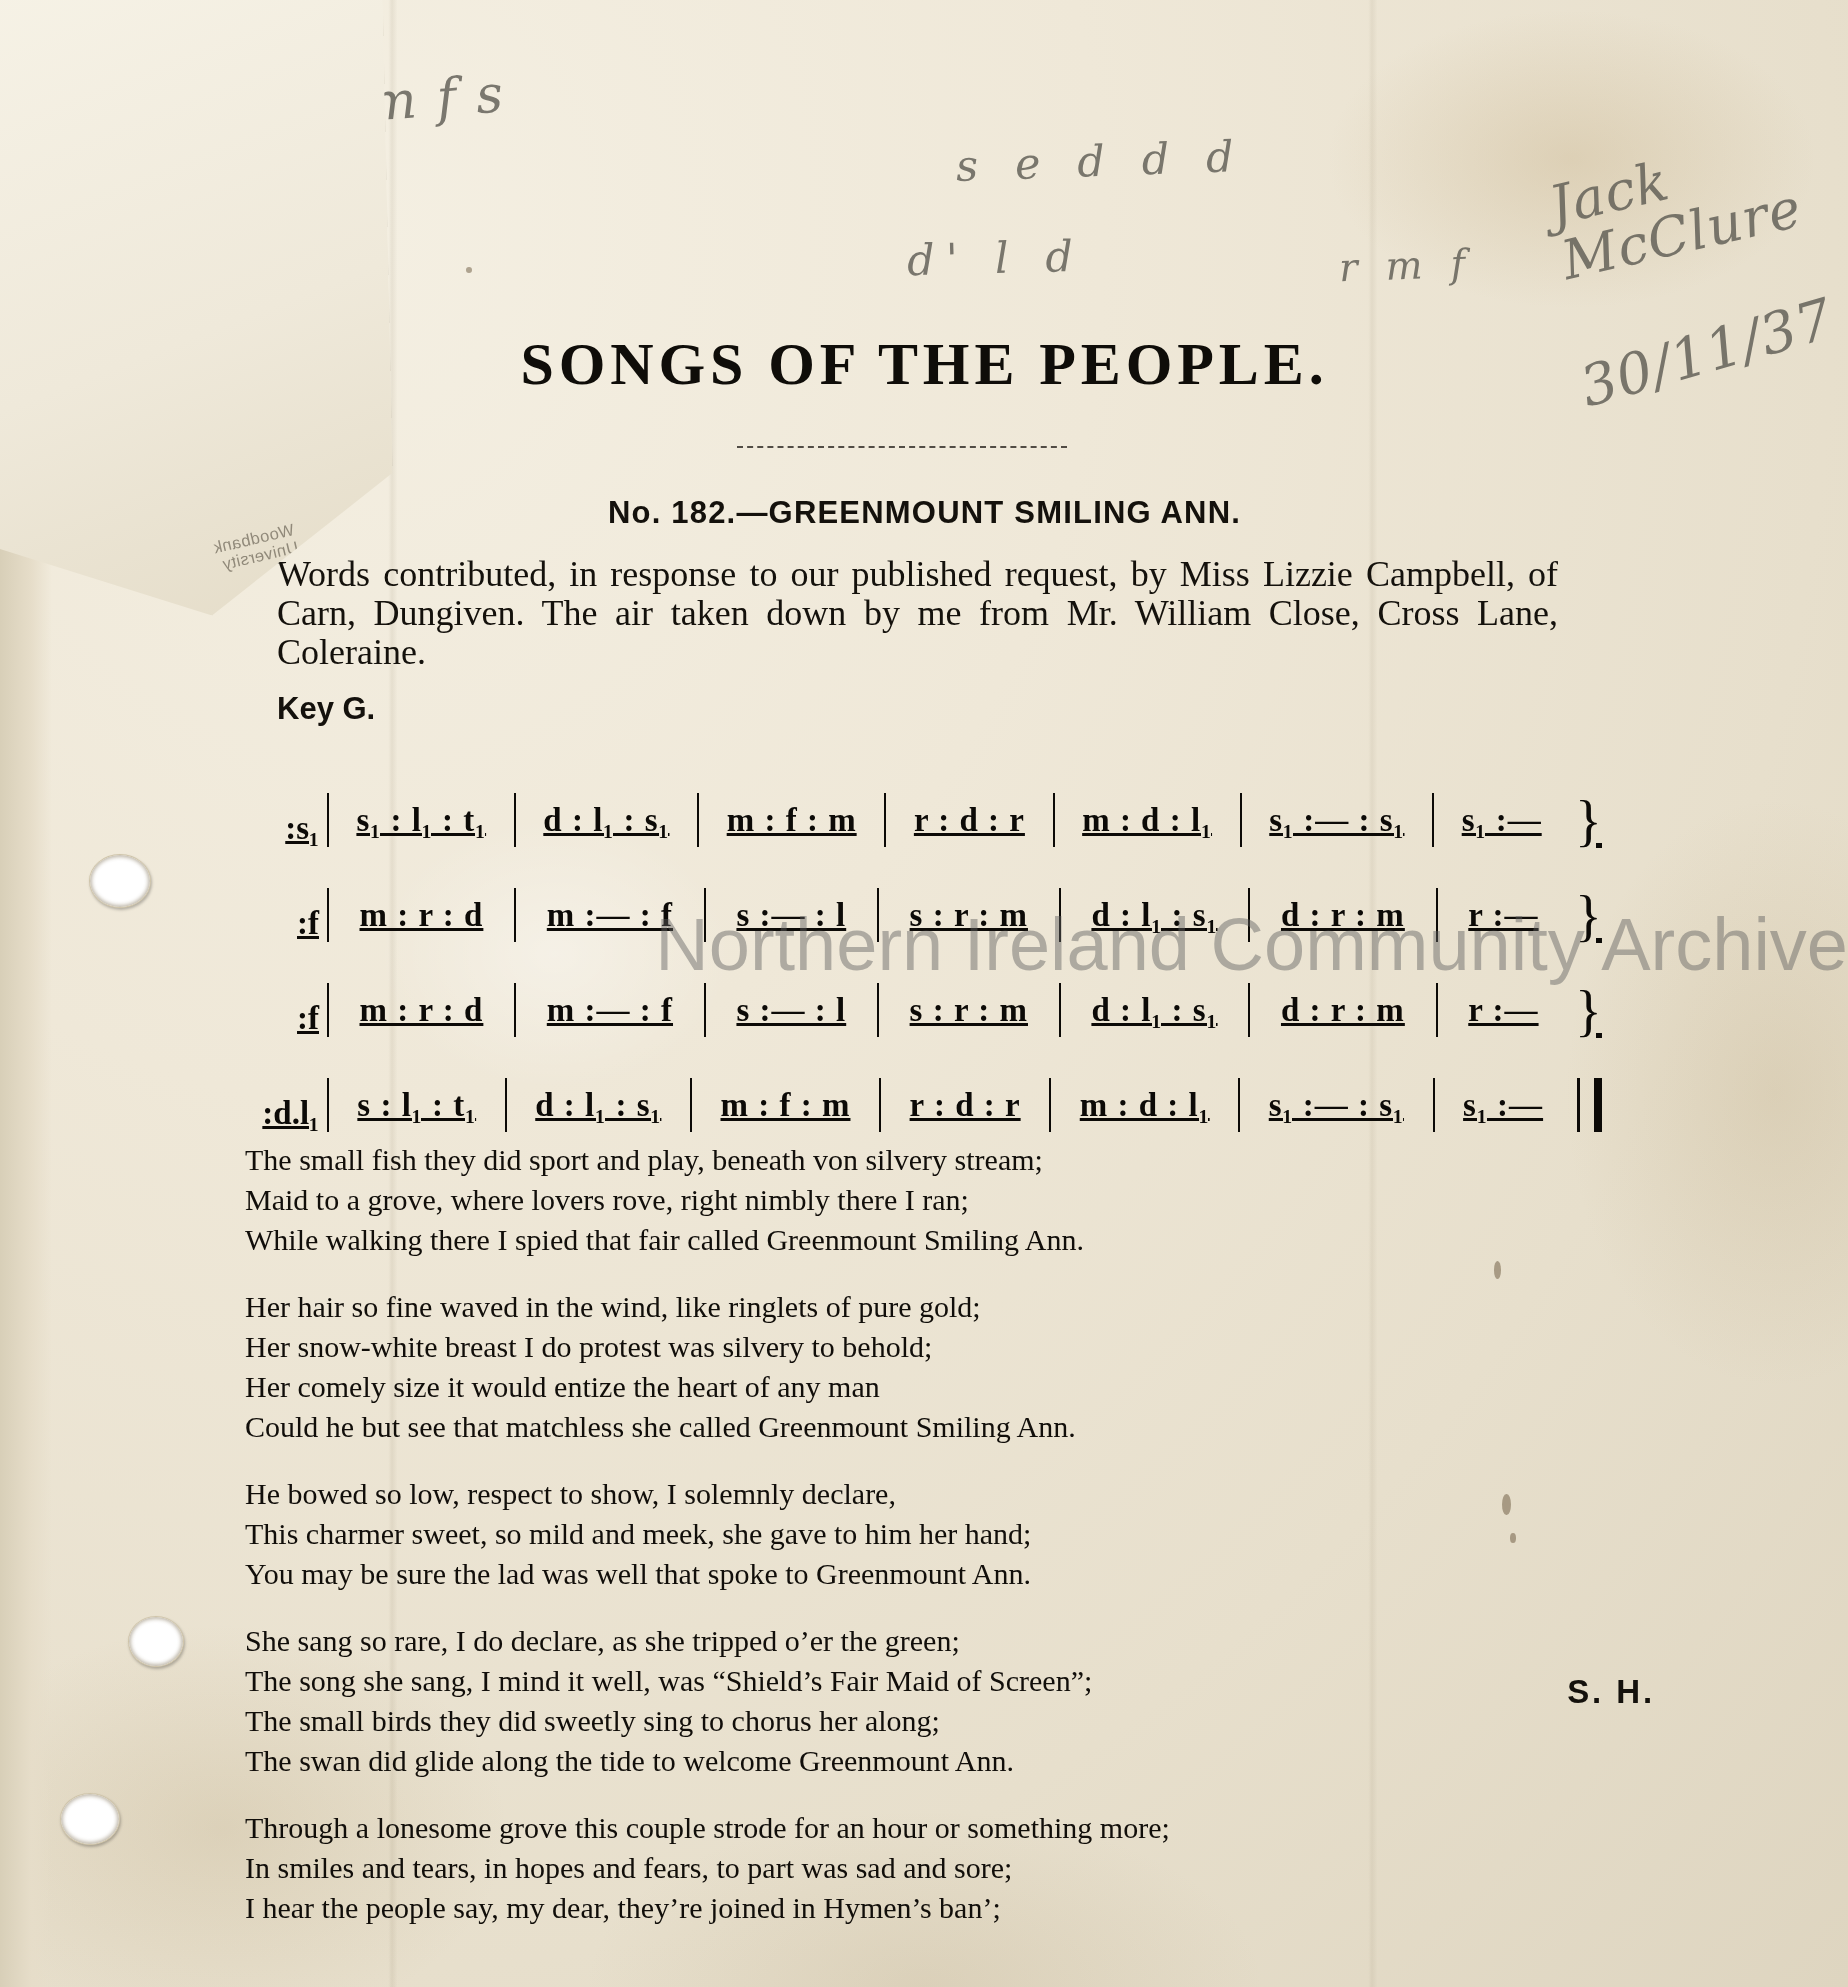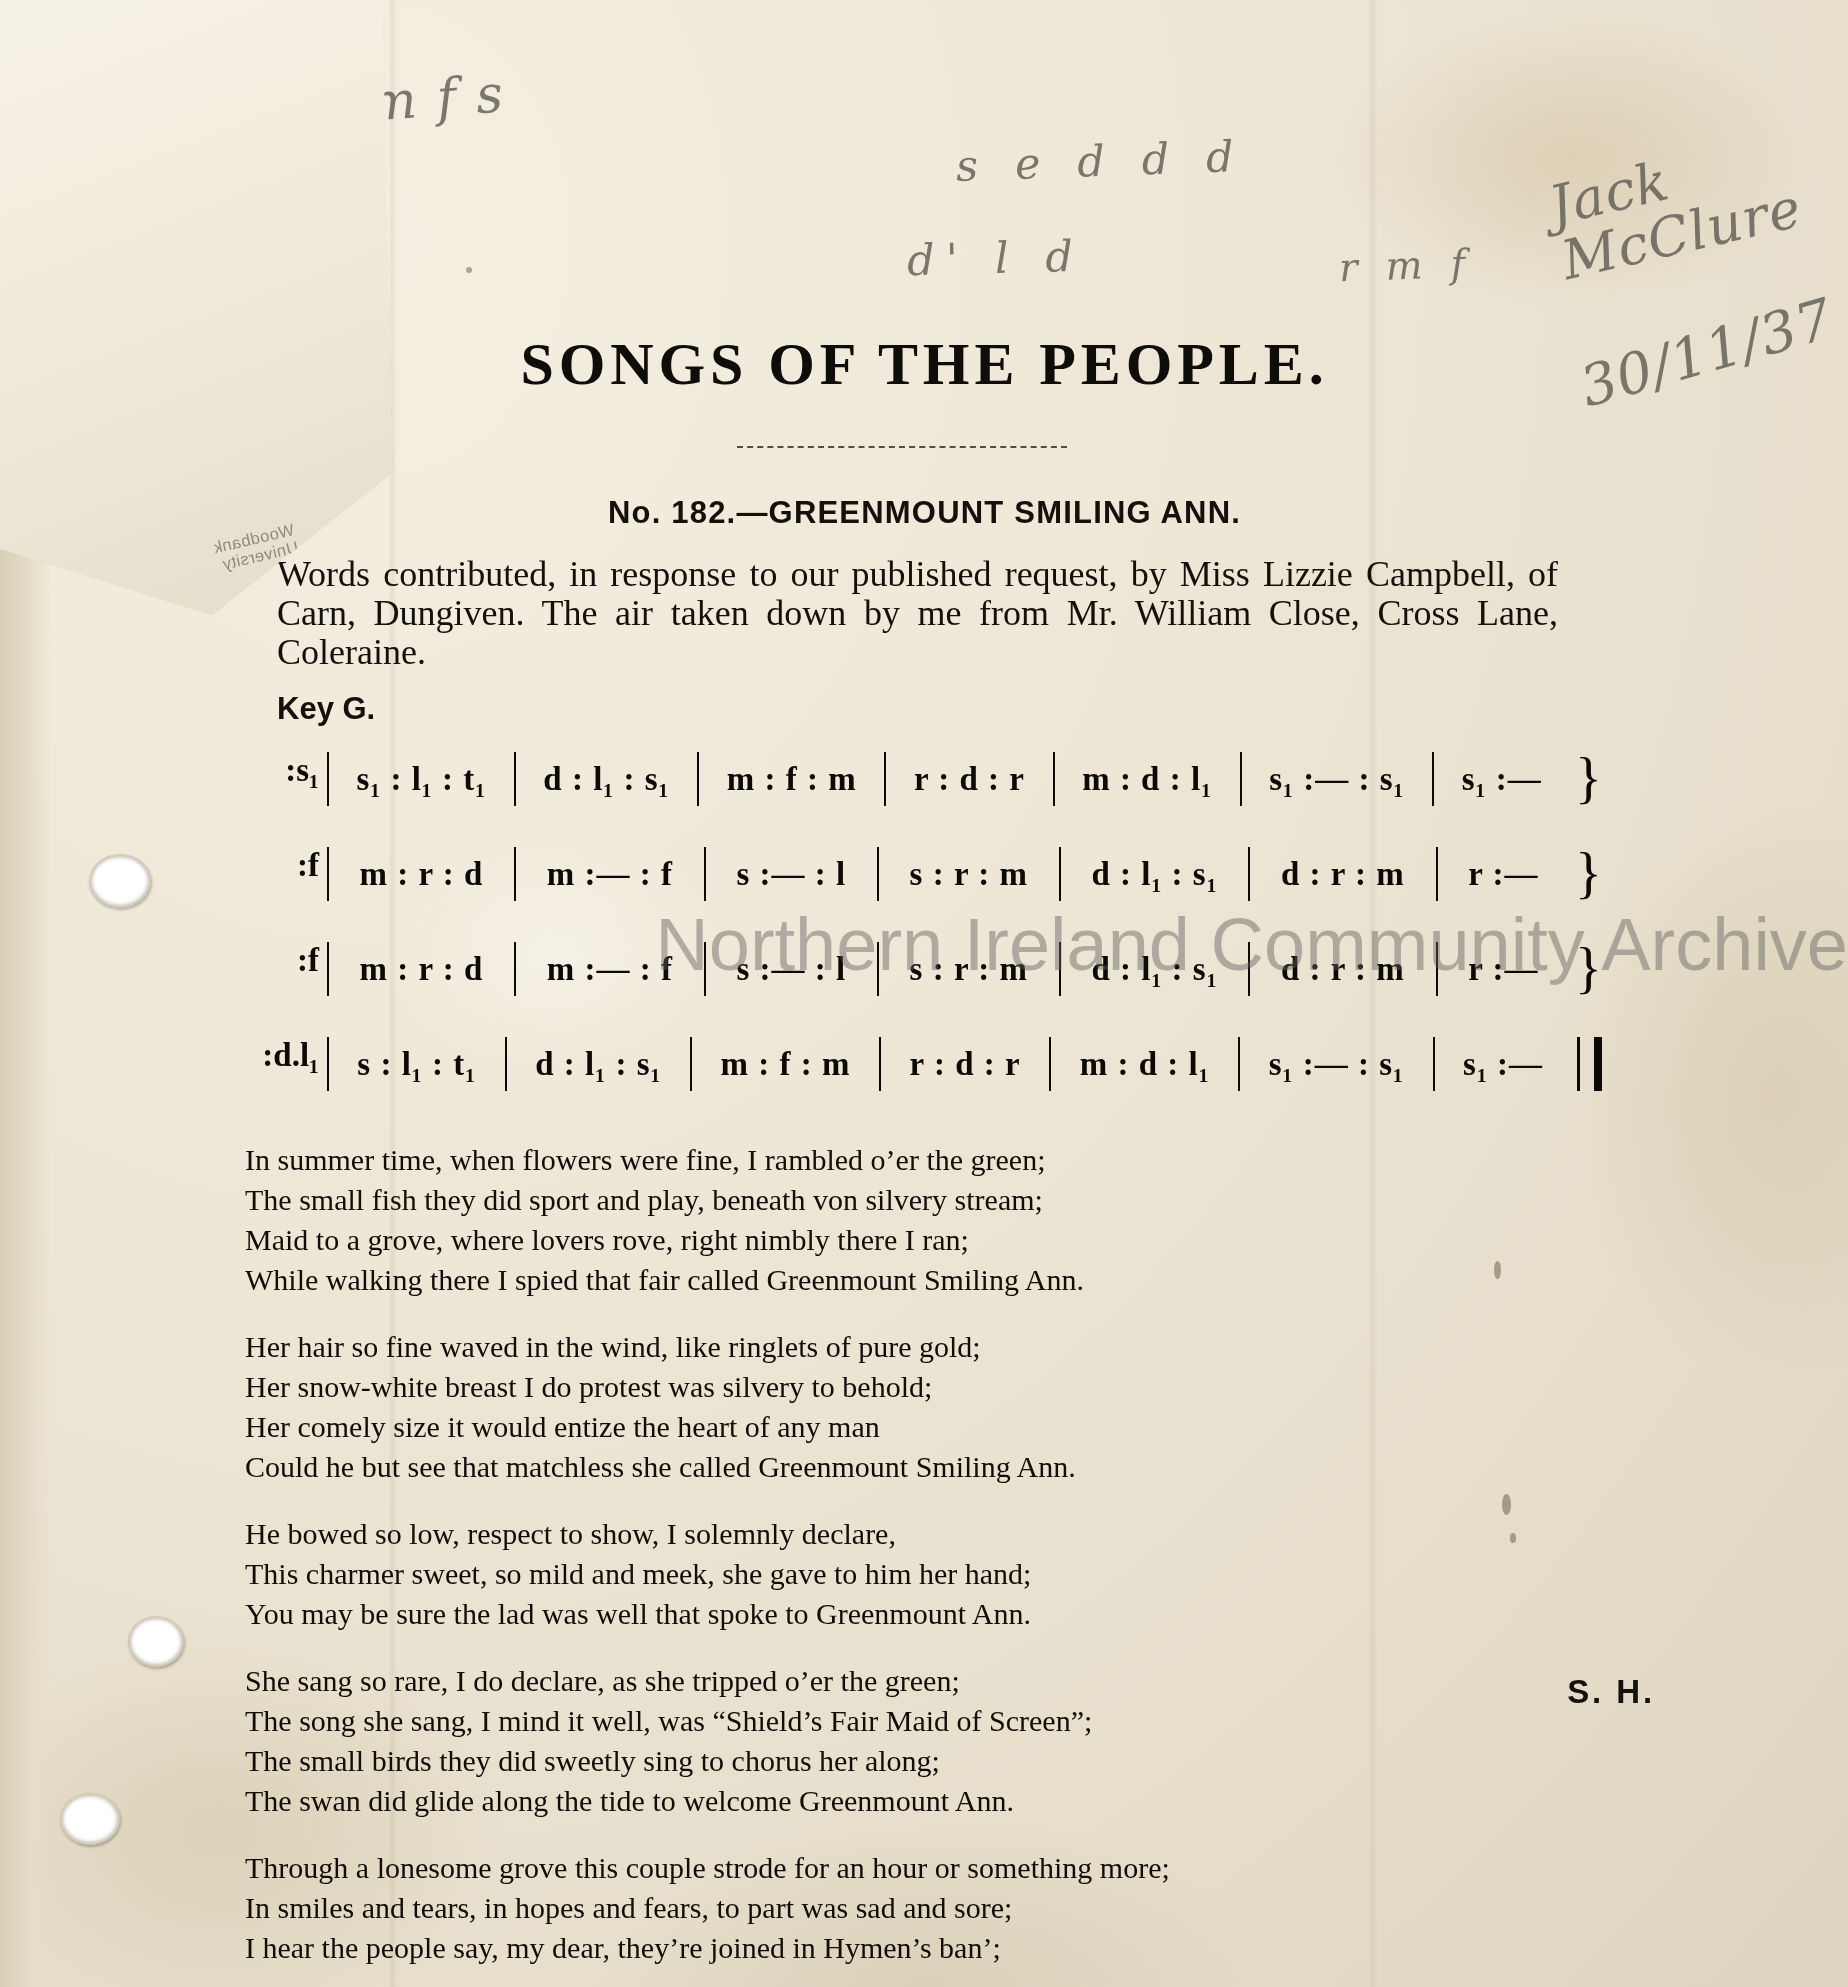--- a/index.html
+++ b/index.html
@@ -203,26 +203,27 @@
   #notation {
     position: absolute;
     left: 243px;
     top: 752px;
     width: 1359px;
   }
   .staff-line {
     position: relative;
     height: 95px;
     display: flex;
-    align-items: flex-start;
+    align-items: flex-end;
     font-family: "Liberation Serif", serif;
     font-weight: bold;
     font-size: 33px;
     color: #0c0a07;
     white-space: nowrap;
+    text-decoration: underline;
   }
   .anacrusis {
     width: 76px;
     text-align: right;
     padding-right: 7.8px;
     flex: 0 0 auto;
   }
   .measure {
     flex: 1 1 auto;
     border-left: 2.9px solid #0c0a07;
@@ -355,21 +356,20 @@
         <span class="measure">m : d : l₁</span>
         <span class="measure">s₁ :— : s₁</span>
         <span class="measure">s₁ :—</span>
         <span class="endbar"></span>
       </div>
 
     </div>
 
     <div id="lyrics">
       <div class="verse">
-        <div>In summer time, when flowers were fine, I rambled o’er the green;</div>
         <div>The small fish they did sport and play, beneath von silvery stream;</div>
         <div>Maid to a grove, where lovers rove, right nimbly there I ran;</div>
         <div>While walking there I spied that fair called Greenmount Smiling Ann.</div>
       </div>
       <div class="verse">
         <div>Her hair so fine waved in the wind, like ringlets of pure gold;</div>
         <div>Her snow-white breast I do protest was silvery to behold;</div>
         <div>Her comely size it would entize the heart of any man</div>
         <div>Could he but see that matchless she called Greenmount Smiling Ann.</div>
       </div>

